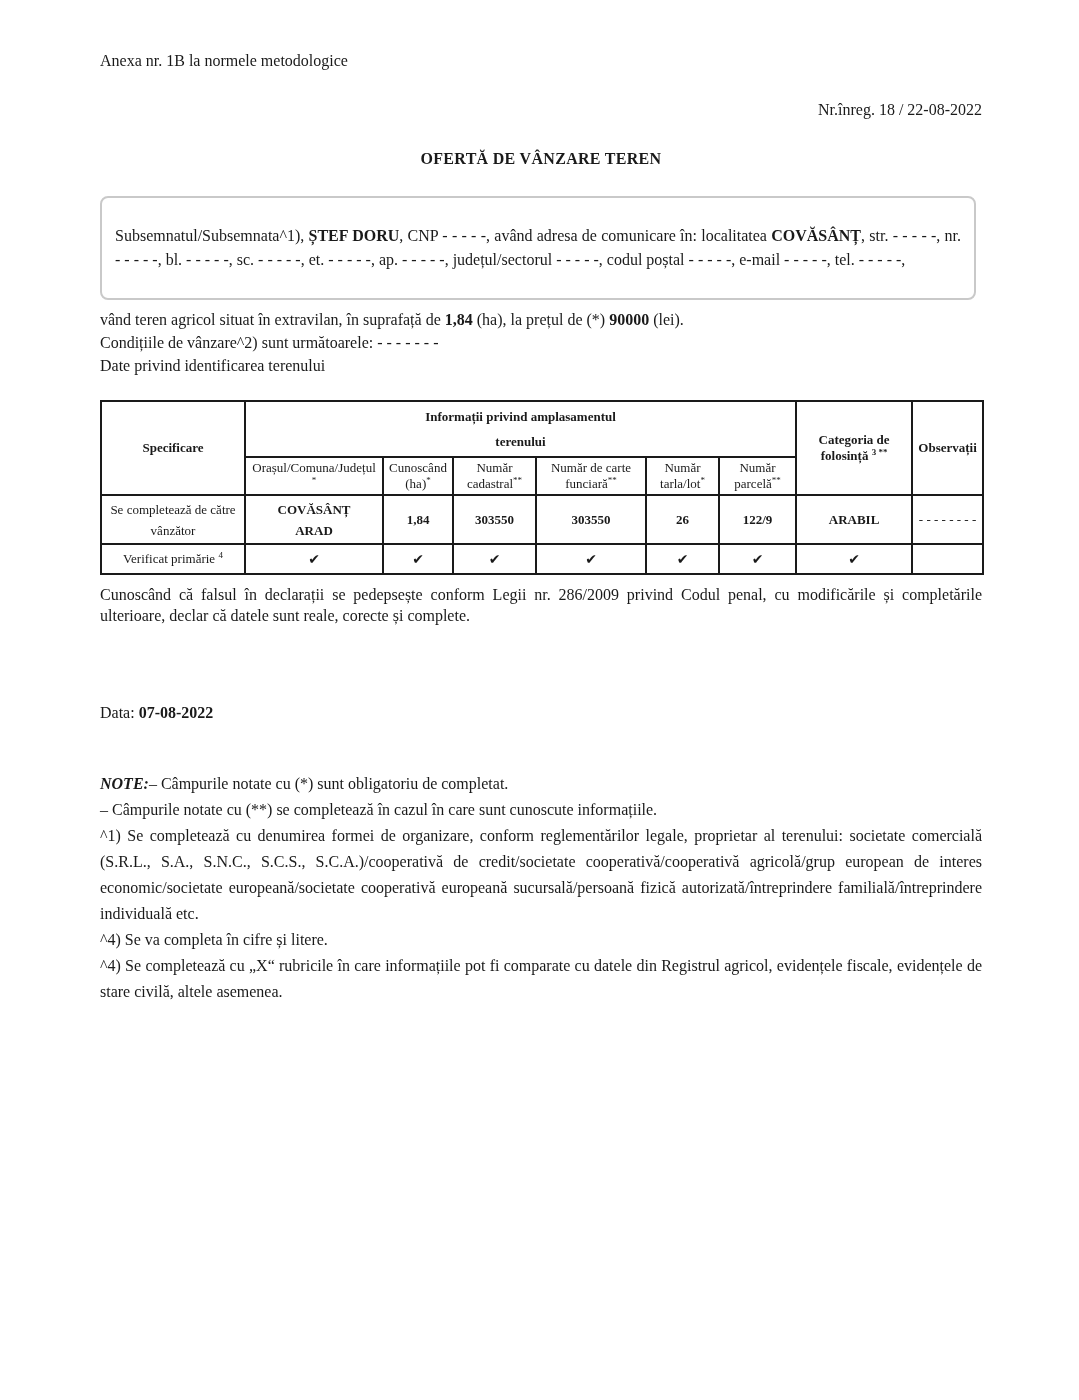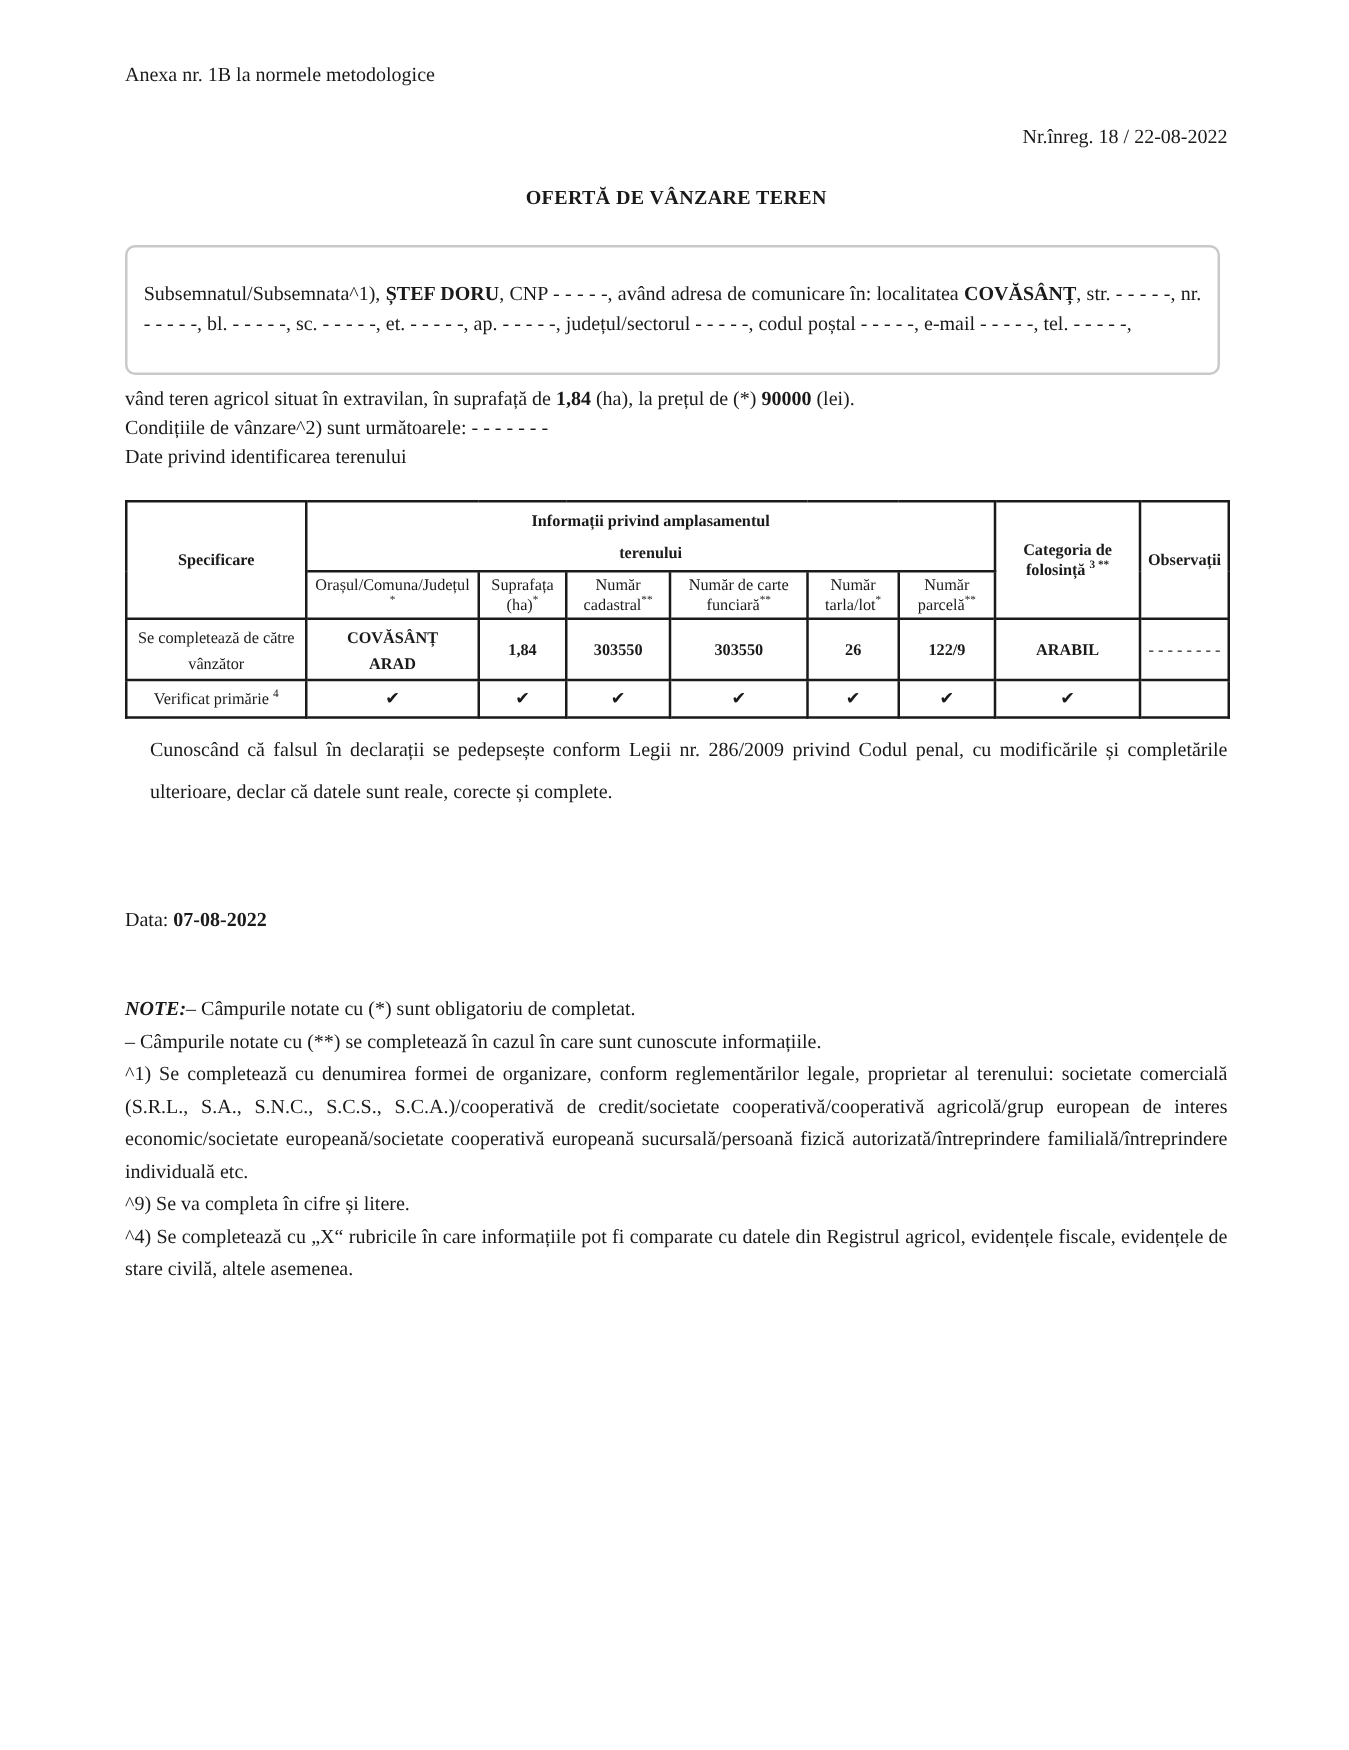--- a/index.html
+++ b/index.html
@@ -52,21 +52,21 @@
   td.hdr-info { font-weight: bold; height: 52px; line-height: 25px; }
   td.hdr-cat, td.hdr-obs { font-weight: bold; line-height: 16px; }
   tr.hdr-sub td { height: 29px; line-height: 16px; font-weight: normal; }
   tr.row-seller td { height: 49px; line-height: 21px; }
   tr.row-seller td.val { font-weight: bold; }
   tr.row-verified td { height: 30px; }
   td.cell-left { text-align: justify; padding: 2px 8px; line-height: 20px; font-weight: normal; }
   td.cell-left-nj { text-align: left; padding: 2px 8px; line-height: 20px; font-weight: normal; }
   .check-glyph { font-family: "DejaVu Sans", sans-serif; font-size: 14px; color: #1a1a1a; }
   sup { font-size: 9px; vertical-align: super; line-height: 0; }
-  .decl-par { margin-top: 9px; line-height: 33px; text-align: justify; margin-left: 20px; }
+  .decl-par { margin-top: 9px; line-height: 21px; text-align: justify; }
   .date-line { margin-top: 78px; line-height: 18px; }
   .notes-block { margin-top: 49px; }
   .notes-block p { line-height: 26px; text-align: justify; }
   .note-title { font-weight: bold; font-style: italic; }
 </style>
 </head>
 <body>
 
 <div class="page">
   <div class="content">
@@ -109,21 +109,21 @@
           <div><span>folosință </span><sup>3 **</sup></div>
         </td>
         <td rowspan="2" class="hdr-obs">Observații</td>
       </tr>
       <tr class="hdr-sub">
         <td>
           <div>Orașul/Comuna/Județul</div>
           <div><sup>*</sup></div>
         </td>
         <td>
-          <div>Suprafața</div>
+          <div>Cunoscând</div>
           <div><span>(ha)</span><sup>*</sup></div>
         </td>
         <td>
           <div>Număr</div>
           <div><span>cadastral</span><sup>**</sup></div>
         </td>
         <td>
           <div>Număr de carte</div>
           <div><span>funciară</span><sup>**</sup></div>
         </td>
@@ -165,18 +165,18 @@
       </table>
 
     <p class="decl-par">Cunoscând că falsul în declarații se pedepsește conform Legii nr. 286/2009 privind Codul penal, cu modificările și completările ulterioare, declar că datele sunt reale, corecte și complete.</p>
 
     <div class="date-line"><span>Data: </span><span class="bold">07-08-2022</span></div>
 
     <div class="notes-block">
       <p><span class="note-title">NOTE:</span><span>– Câmpurile notate cu (*) sunt obligatoriu de completat.</span></p>
       <p>– Câmpurile notate cu (**) se completează în cazul în care sunt cunoscute informațiile.</p>
       <p>^1) Se completează cu denumirea formei de organizare, conform reglementărilor legale, proprietar al terenului: societate comercială (S.R.L., S.A., S.N.C., S.C.S., S.C.A.)/cooperativă de credit/societate cooperativă/cooperativă agricolă/grup european de interes economic/societate europeană/societate cooperativă europeană sucursală/persoană fizică autorizată/întreprindere familială/întreprindere individuală etc.</p>
-      <p>^9) Se va completa în cifre și litere.</p>
+      <p>^4) Se va completa în cifre și litere.</p>
       <p>^4) Se completează cu „X“ rubricile în care informațiile pot fi comparate cu datele din Registrul agricol, evidențele fiscale, evidențele de stare civilă, altele asemenea.</p>
     </div>
 
   </div>
 </div>
 
 </body></html>

